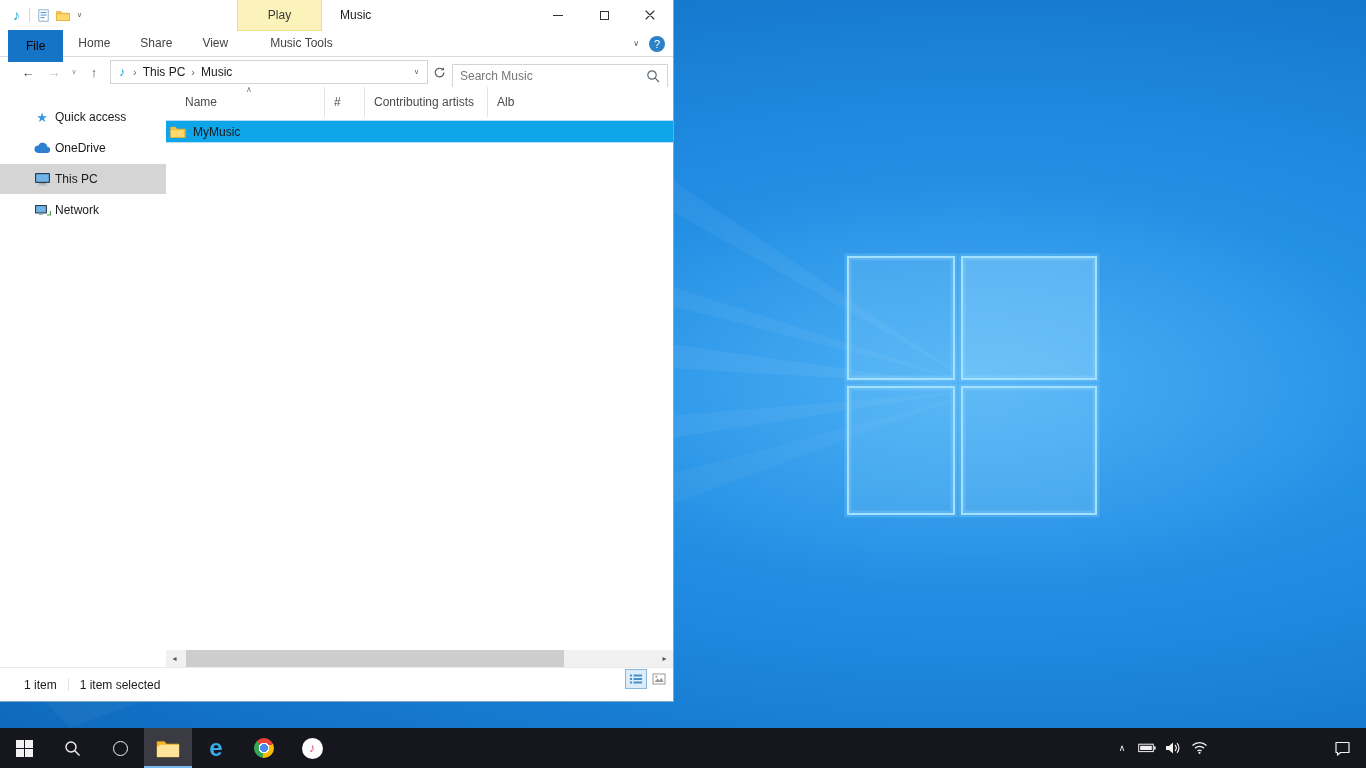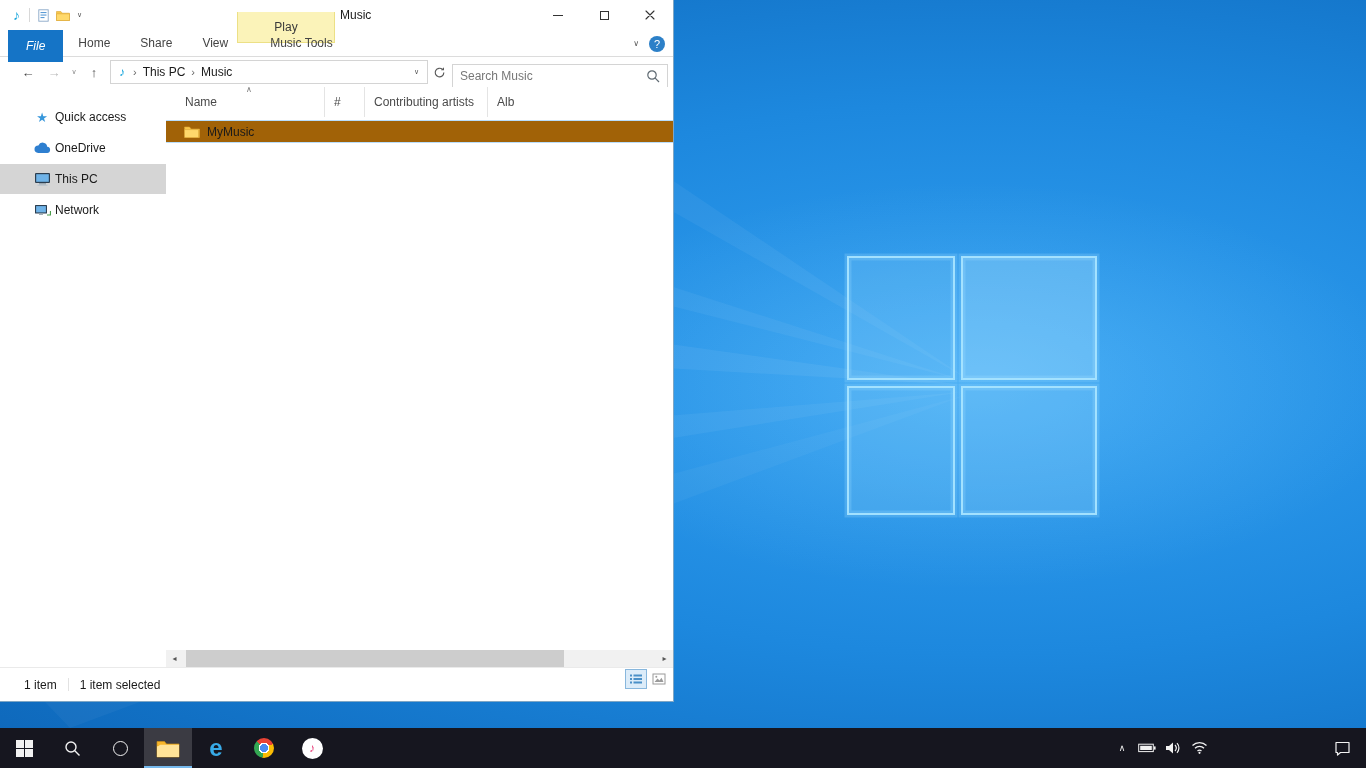--- a/index.html
+++ b/index.html
@@ -16,31 +16,31 @@
   
   .window{position:absolute;left:0;top:0;width:674px;height:702px;background:#fff;
     border-right:1px solid #7fa6c4;border-bottom:1px solid #7fa6c4;
     display:flex;flex-direction:column;font-size:12px;color:#1a1a1a;z-index:5;}
 
   .titlebar{height:30px;position:relative;display:flex;align-items:center;padding-left:13px;flex:0 0 auto;background:#fff;}
   .app-icon{color:#16a5dc;font-size:14px;line-height:1;}
   .qat-sep{width:1px;height:14px;background:#d8d8d8;margin:0 8px 0 9px;}
   .qat-btn{display:flex;align-items:center;margin-right:7px;}
   .qat-chevron{font-size:7px;color:#555;}
-  .play-badge{position:absolute;left:237px;top:12px;width:98px;height:31px;background:#fbf3b9;
+  .play-badge{position:absolute;left:237px;top:0;width:85px;height:31px;background:#fbf3b9;
     border:1px solid #ece086;border-top:none;display:flex;align-items:center;justify-content:center;color:#3a3a3a;}
   .window-title{position:absolute;left:340px;top:0;height:30px;display:flex;align-items:center;}
   .win-controls{position:absolute;right:0;top:0;height:30px;display:flex;}
   .win-btn{width:46px;height:30px;display:flex;align-items:center;justify-content:center;}
   .glyph-min{width:10px;height:1px;background:#333;display:block;}
   .glyph-max{width:9px;height:9px;border:1px solid #333;display:block;}
 
   .tabrow{height:27px;display:flex;align-items:stretch;border-bottom:1px solid #dcdcdc;position:relative;flex:0 0 auto;}
   .tab{display:flex;align-items:center;padding:0 15px;color:#444;}
-  .file-tab{background:#1574c6;color:#ffffff;margin-left:8px;padding:16px 18px;font-style:italic;}
+  .file-tab{background:#1574c6;color:#000000;margin-left:8px;padding:16px 18px;}
   .music-tools{margin-left:12px;}
   .tabrow-right{position:absolute;right:8px;top:0;height:27px;display:flex;align-items:center;gap:10px;}
   .ribbon-chev{font-size:8px;color:#555;}
   .help-btn{width:16px;height:16px;border-radius:50%;background:#2c80c8;color:#fff;font-size:11px;
     display:flex;align-items:center;justify-content:center;}
 
   .addressrow{height:30px;display:flex;align-items:center;padding-left:15px;flex:0 0 auto;}
   .nav-btn{font-size:13px;color:#444;width:26px;text-align:center;}
   .nav-btn.disabled{color:#bcbcbc;}
   .nav-chev{font-size:7px;color:#8a8a8a;width:14px;text-align:center;}
@@ -67,22 +67,22 @@
   .main{flex:1;display:flex;flex-direction:column;min-width:0;position:relative;background:#fff;}
   .colheaders{height:30px;display:flex;color:#4a4a4a;position:relative;flex:0 0 auto;}
   .colh{display:flex;align-items:center;padding-left:9px;border-right:1px solid #e4e4e4;overflow:hidden;white-space:nowrap;}
   .colh.c-name{width:159px;padding-left:19px;}
   .colh.c-num{width:40px;}
   .colh.c-title{width:162px;}
   .colh.c-artists{width:123px;}
   .colh.c-album{flex:1;border-right:none;}
   .sort-caret{position:absolute;left:80px;top:-2px;font-size:8px;color:#777;}
   .rowsarea{flex:1;min-height:0;padding-top:3px;}
-  .filerow{height:23px;display:flex;align-items:center;background:#a16207;
-    border-top:1px solid #b8ddfb;border-bottom:1px solid #b8ddfb;padding-left:18px;gap:7px;}
+  .filerow{height:23px;display:flex;align-items:center;background:#0ea5e9;
+    border-top:1px solid #b8ddfb;border-bottom:1px solid #b8ddfb;padding-left:4px;gap:7px;}
   .hscroll{height:17px;background:#f1f1f1;display:flex;align-items:center;flex:0 0 auto;}
   .scroll-arrow{width:17px;text-align:center;font-size:8px;color:#555;}
   .scroll-thumb{width:378px;height:17px;background:#cdcdcd;margin-left:3px;}
   .sspace{flex:1;}
 
   .statusbar{height:34px;border-top:1px solid #eaeaea;display:flex;align-items:center;padding-left:24px;position:relative;flex:0 0 auto;background:#fff;}
   .status-sep{width:1px;height:13px;background:#e2e2e2;margin:0 11px;}
   .view-toggles{position:absolute;right:3px;top:1px;display:flex;gap:1px;}
   .vt{width:22px;height:20px;display:flex;align-items:center;justify-content:center;border:1px solid transparent;}
   .vt.active{background:#dcecf9;border:1px solid #88b7dd;}

